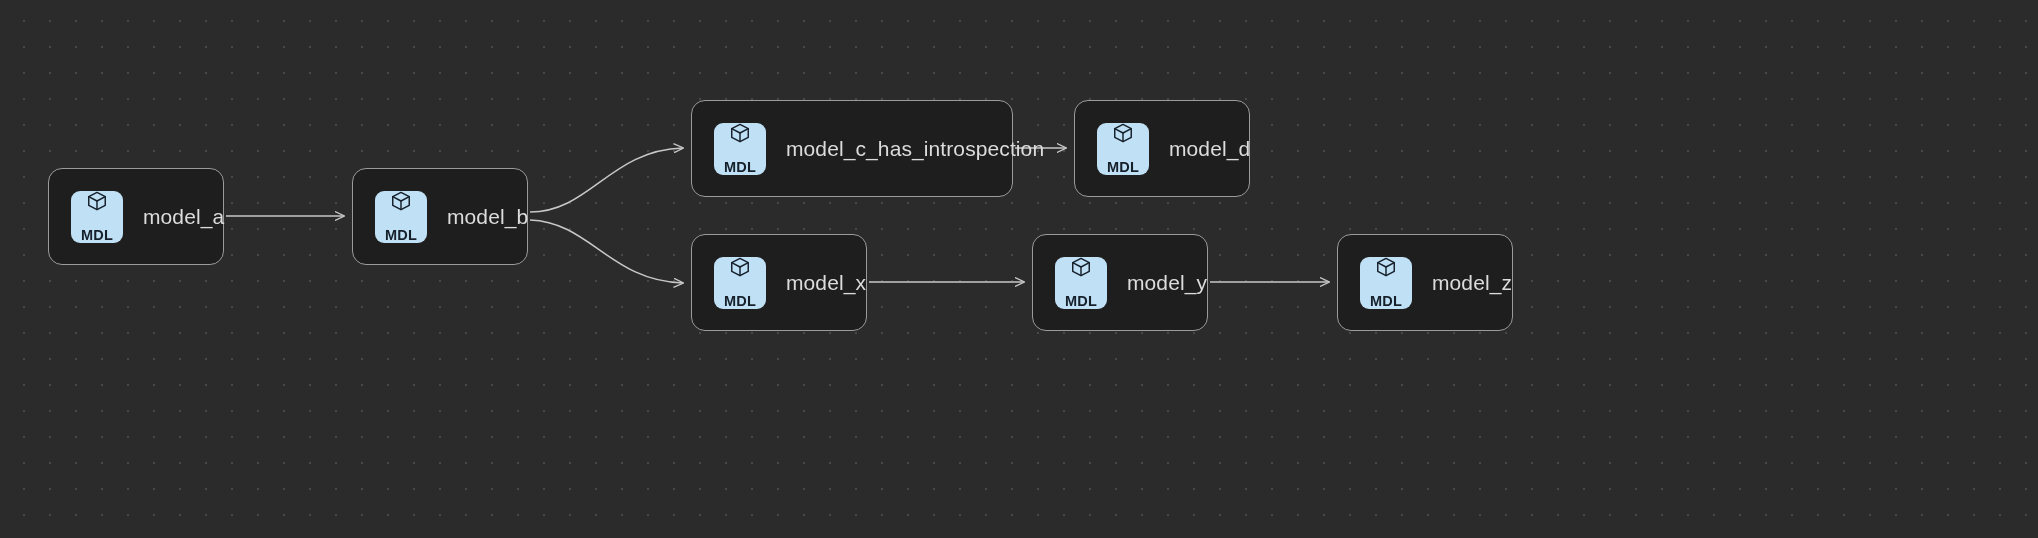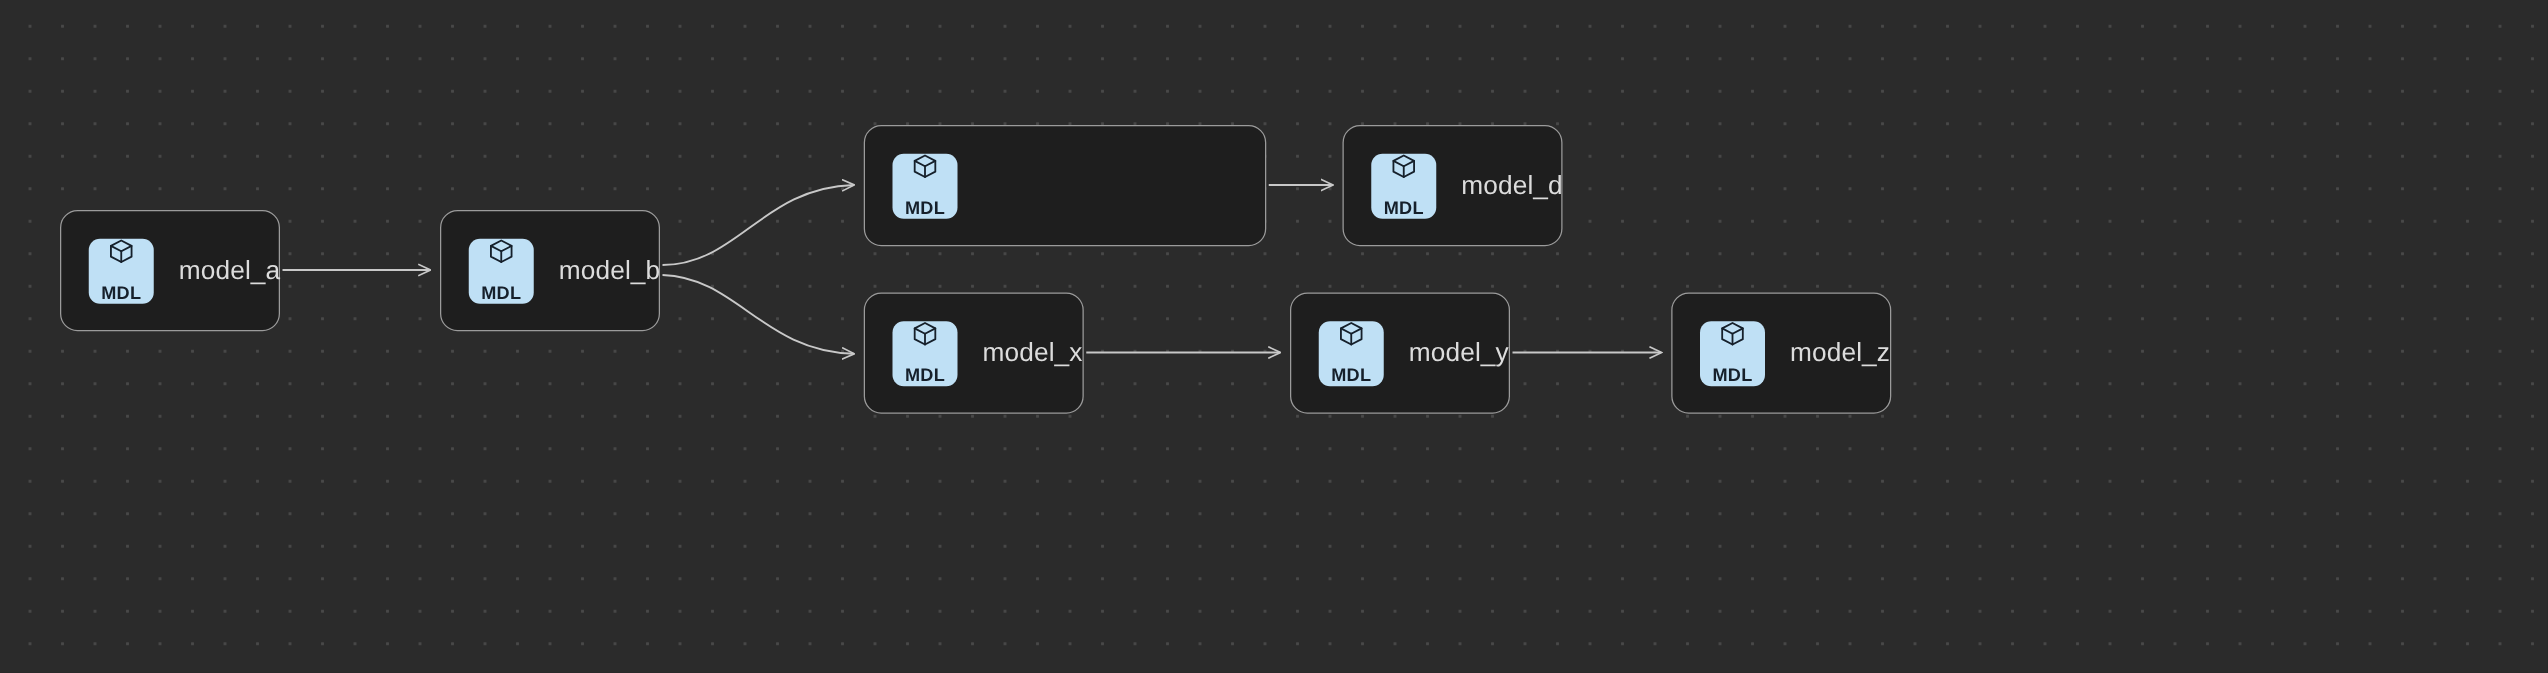--- a/index.html
+++ b/index.html
@@ -111,20 +111,21 @@
     <div class="badge">
       <span>
         <svg width="22" height="22" viewBox="0 0 24 24" fill="none" stroke="#16202b" stroke-width="1.6" stroke-linejoin="round" stroke-linecap="round">
           <path d="M12 2.6 21 7.3 21 16.7 12 21.4 3 16.7 3 7.3 Z"></path>
           <path d="M3 7.3 12 12 21 7.3"></path>
             <path d="M12 12 12 21.4"></path>
         </svg>
       </span>
       <span class="badge-text">MDL</span>
     </div>
+    <span class="node-label">model_c_has_introspection</span>
   </div>
 
   <div class="node" style="left:1074px; top:100px; width:176px; height:97px;">
     <div class="badge">
       <span>
         <svg width="22" height="22" viewBox="0 0 24 24" fill="none" stroke="#16202b" stroke-width="1.6" stroke-linejoin="round" stroke-linecap="round">
           <path d="M12 2.6 21 7.3 21 16.7 12 21.4 3 16.7 3 7.3 Z"></path>
           <path d="M3 7.3 12 12 21 7.3"></path>
             <path d="M12 12 12 21.4"></path>
         </svg>

